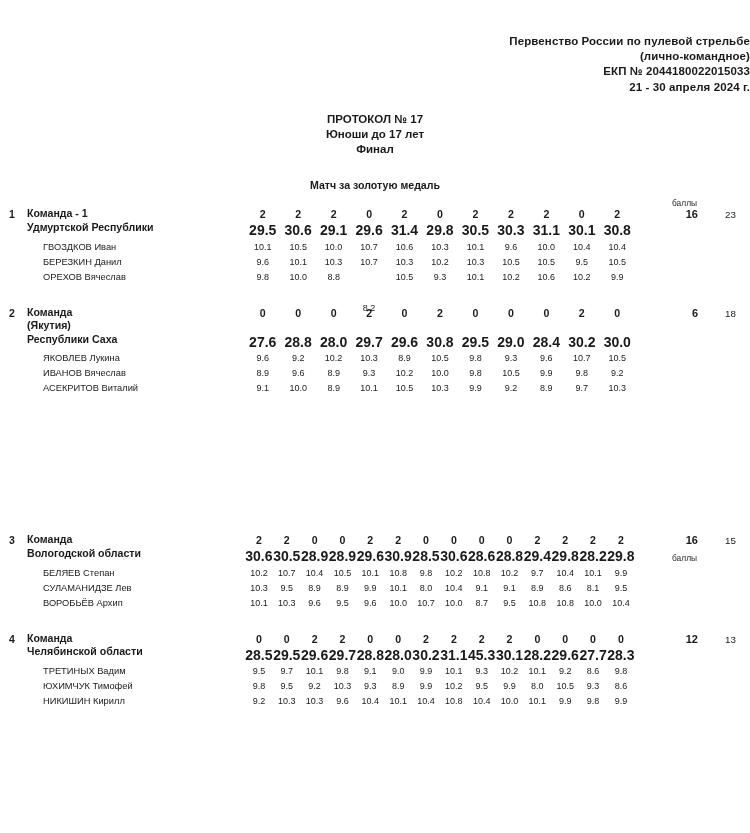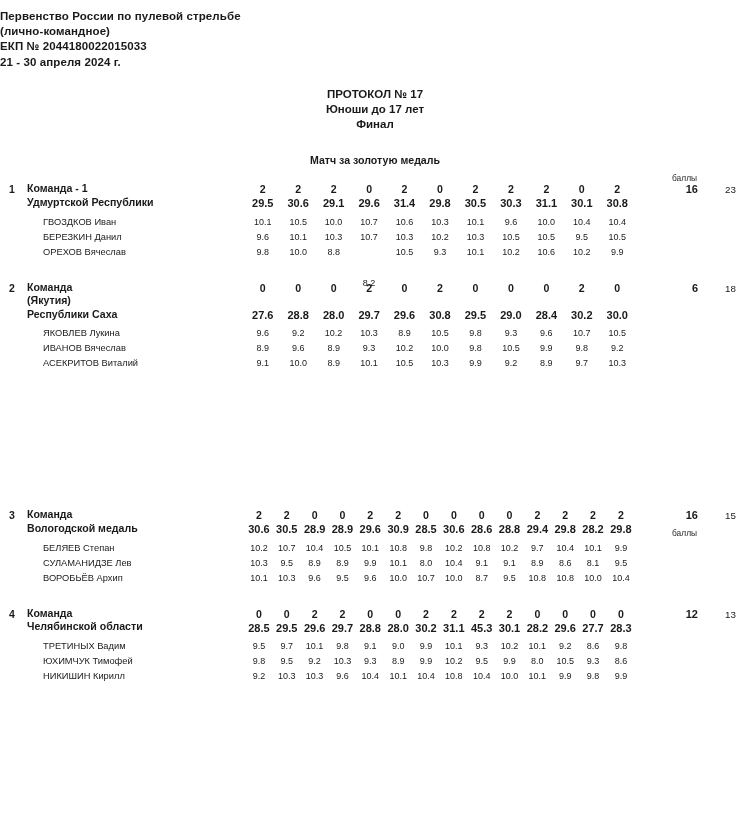--- a/index.html
+++ b/index.html
@@ -12,22 +12,23 @@
     height: 833px;
     position: relative;
     font-family: "Liberation Sans", sans-serif;
     color: #1a1a1a;
     overflow: hidden;
   }
   .page { position: relative; width: 750px; height: 833px; }
 
   
   .title-block {
-    text-align: left;
-    padding-top: 9px;
+    text-align: right;
+    padding-top: 22px;
+    margin-top: 12px;
   }
   .title-line {
     font-size: 11.5px;
     font-weight: bold;
     line-height: 15.2px;
     letter-spacing: 0.1px;
   }
   .protocol-block {
     text-align: center;
     margin-top: 17px;
@@ -114,21 +115,21 @@
     top: 0;
     width: 390px;
     display: flex;
   }
   .series-row.points span {
     font-size: 10.6px;
     font-weight: bold;
     text-align: center;
   }
   .series-row.totals span {
-    font-size: 11px;
+    font-size: 14px;
     font-weight: bold;
     text-align: center;
   }
   .shooters {
     position: absolute;
     left: 0;
     width: 750px;
   }
   .shooter {
     position: relative;
@@ -371,21 +372,21 @@
           </div>
         </div>
       </div>
       <div class="match" style="position: relative; margin-top: 136px;">
         <div class="points-label" style="left: 672px; top: 19px;">баллы</div>
         <div class="teams" style="margin-top: 17px;">
           <div class="team" style="margin-top: 0px; height: 78.2px;">
             <div class="team-rank">3</div>
             <div class="team-name">
               <span class="nm">Команда</span>
-              <span class="nm">Вологодской медаль</span>
+              <span class="nm">Вологодской области</span>
             </div>
             <div class="series-row points">
               <span style="width: 27.8571px;">2</span>
               <span style="width: 27.8571px;">2</span>
               <span style="width: 27.8571px;">0</span>
               <span style="width: 27.8571px;">0</span>
               <span style="width: 27.8571px;">2</span>
               <span style="width: 27.8571px;">2</span>
               <span style="width: 27.8571px;">0</span>
               <span style="width: 27.8571px;">0</span>

